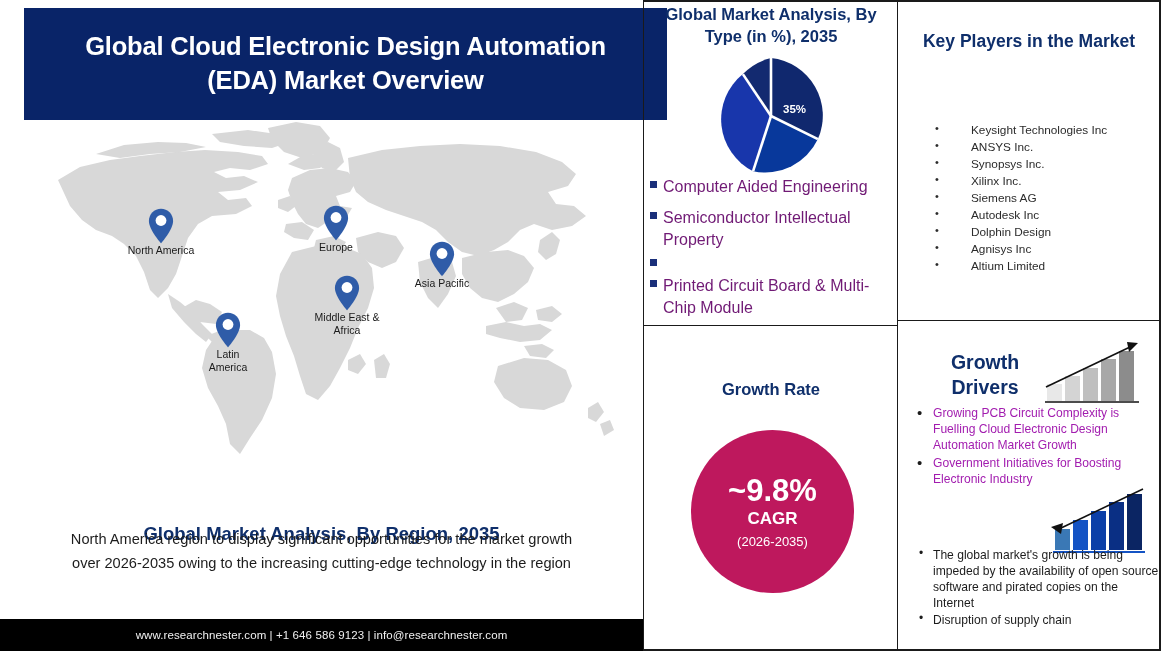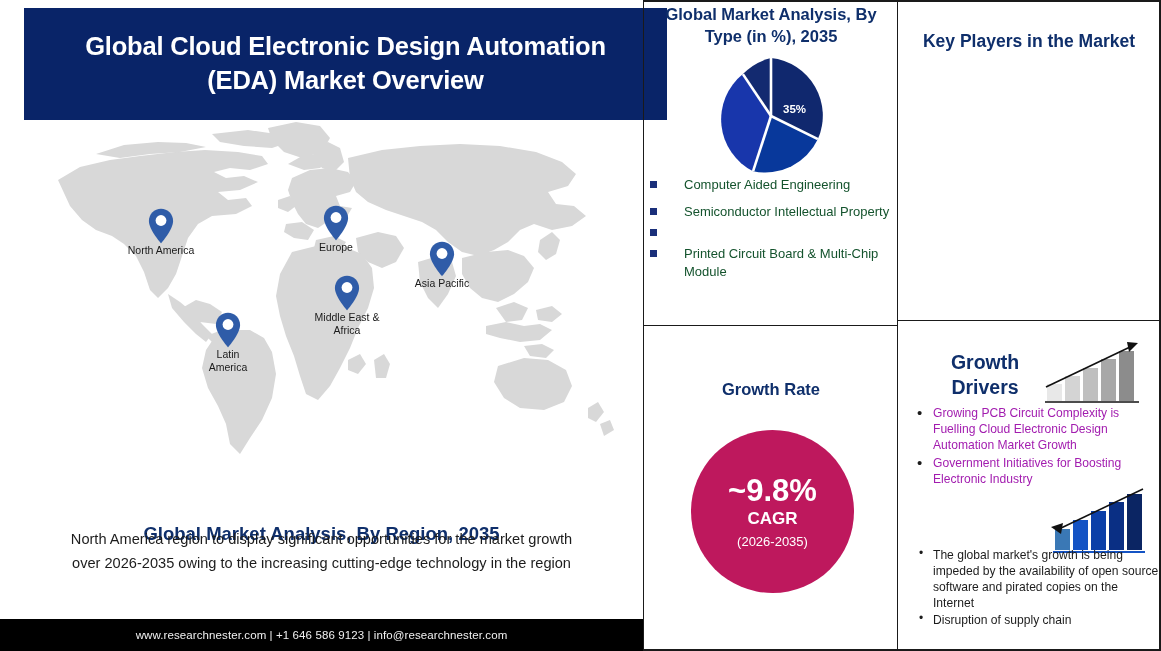--- a/index.html
+++ b/index.html
@@ -184,24 +184,23 @@
     align-items: flex-start;
     margin-bottom: 9px;
   }
   .legend-sq {
     width: 7px; height: 7px;
     margin-top: 5px;
     margin-right: 6px;
     flex: 0 0 auto;
   }
   .legend-label {
-    font-size: 13px;
-    color: #14532d;
+    font-size: 16px;
+    color: #701a75;
     line-height: 1.36;
-    margin-left: 21px;
   }
 
   .growth-rate-title {
     position: absolute;
     left: 5px; top: 380px;
     width: 244px;
     font-size: 16.5px;
   }
   .cagr-circle {
     position: absolute;
@@ -525,20 +524,31 @@
       <div class="cagr-value">~9.8%</div>
       <div class="cagr-label">CAGR</div>
       <div class="cagr-period">(2026-2035)</div>
     </div>
   </div>
 
   <div class="right-col">
 
     <div class="panel-title players-title">Key Players in the Market</div>
 
+    <ul class="players-list">
+      <li class="player-item">Keysight Technologies Inc</li>
+      <li class="player-item">ANSYS Inc.</li>
+      <li class="player-item">Synopsys Inc.</li>
+      <li class="player-item">Xilinx Inc.</li>
+      <li class="player-item">Siemens AG</li>
+      <li class="player-item">Autodesk Inc</li>
+      <li class="player-item">Dolphin Design</li>
+      <li class="player-item">Agnisys Inc</li>
+      <li class="player-item">Altium Limited</li>
+    </ul>
 
     <div class="gd-title">Growth Drivers</div>
 
     <div class="gd-chart">
       <svg width="104" height="68" viewBox="0 0 104 68" xmlns="http://www.w3.org/2000/svg">
         <rect x="4" y="44" width="15" height="17" fill="#e8e8e8"></rect>
         <rect x="22" y="36" width="15" height="25" fill="#d4d4d4"></rect>
         <rect x="40" y="28" width="15" height="33" fill="#bfbfbf"></rect>
         <rect x="58" y="19" width="15" height="42" fill="#a8a8a8"></rect>
         <rect x="76" y="11" width="15" height="50" fill="#8c8c8c"></rect>

